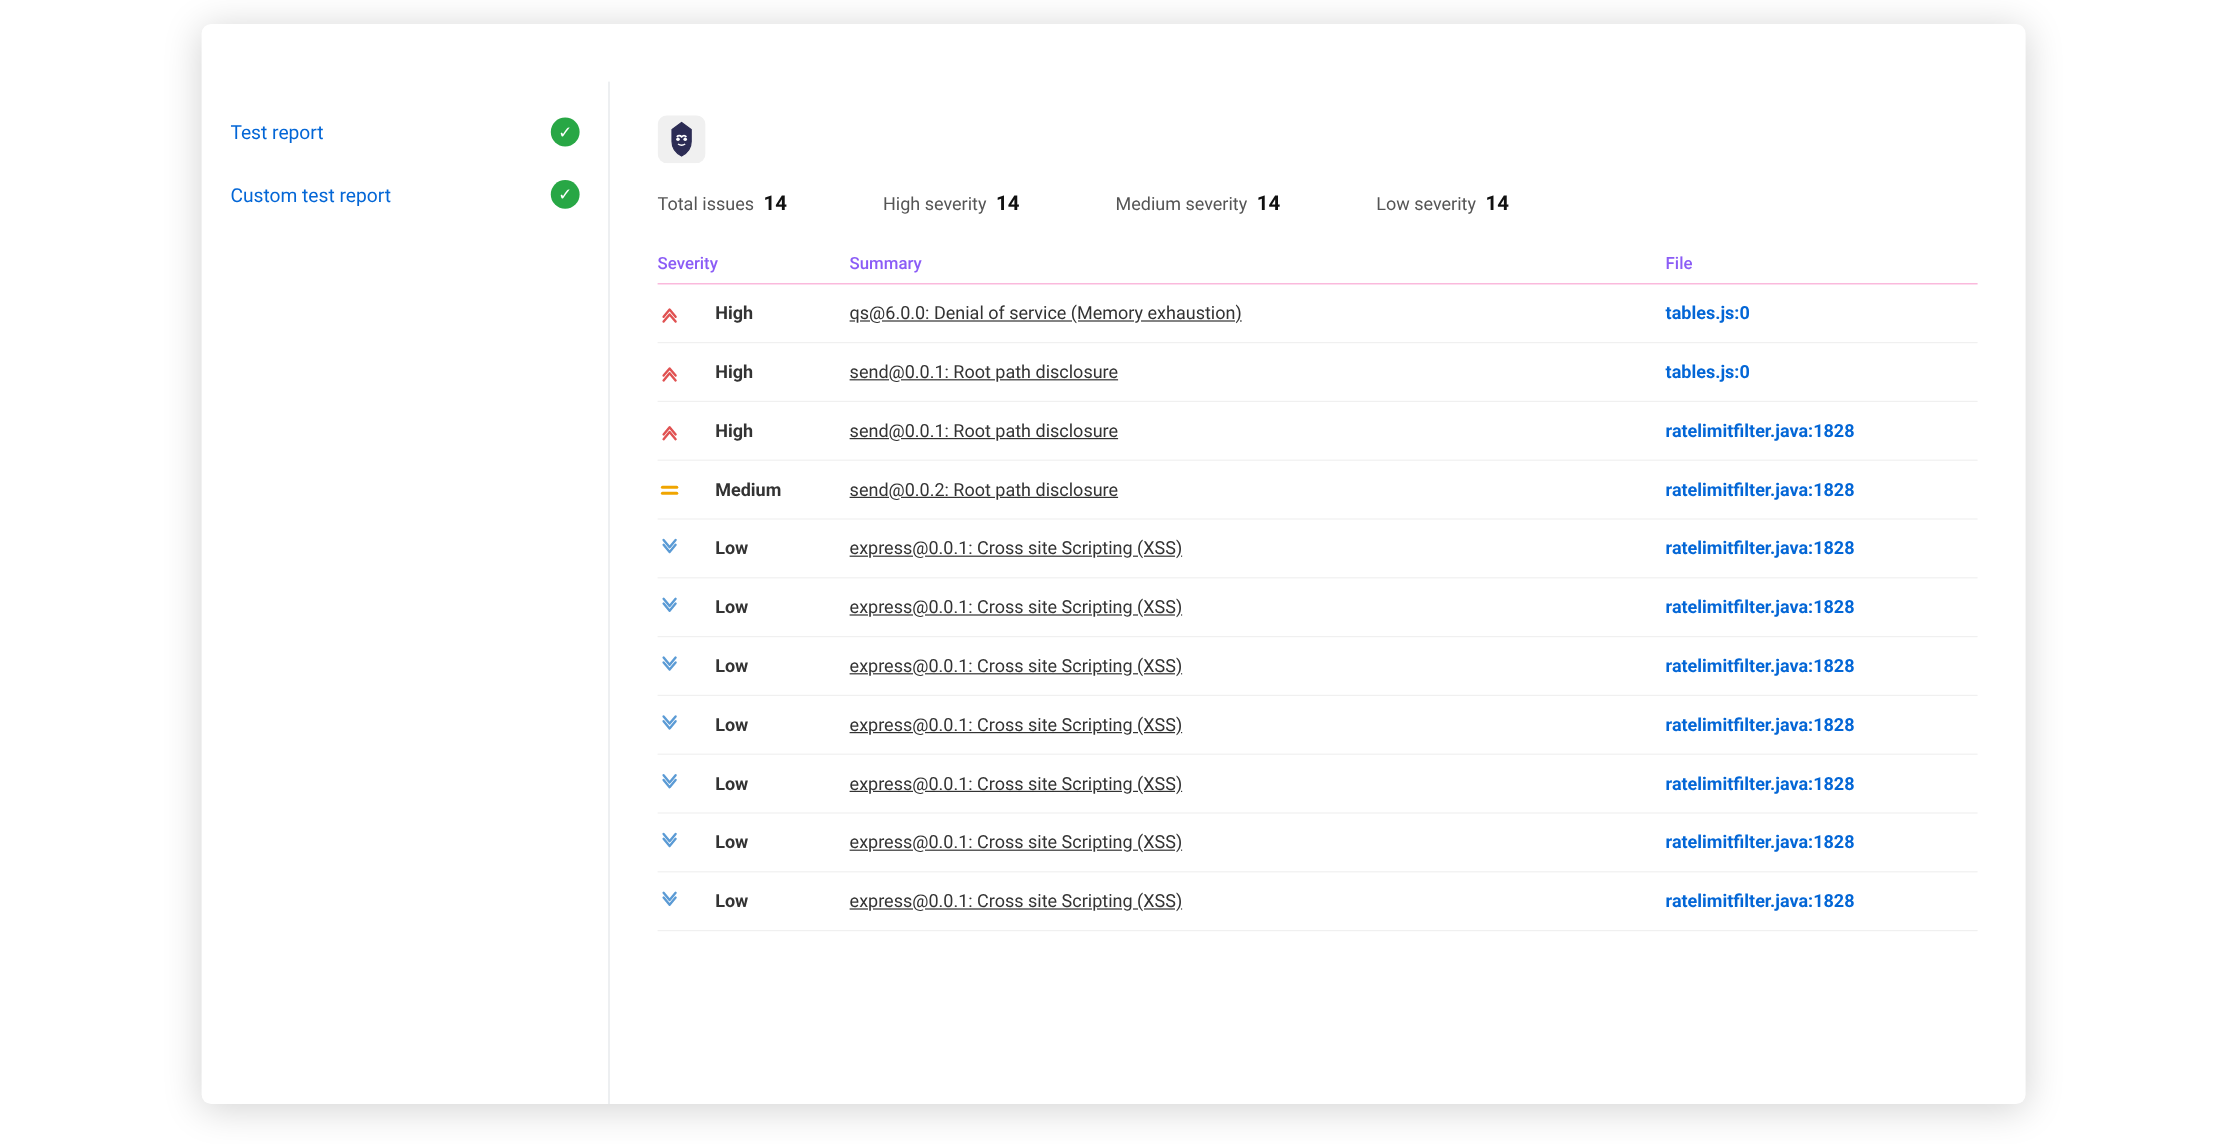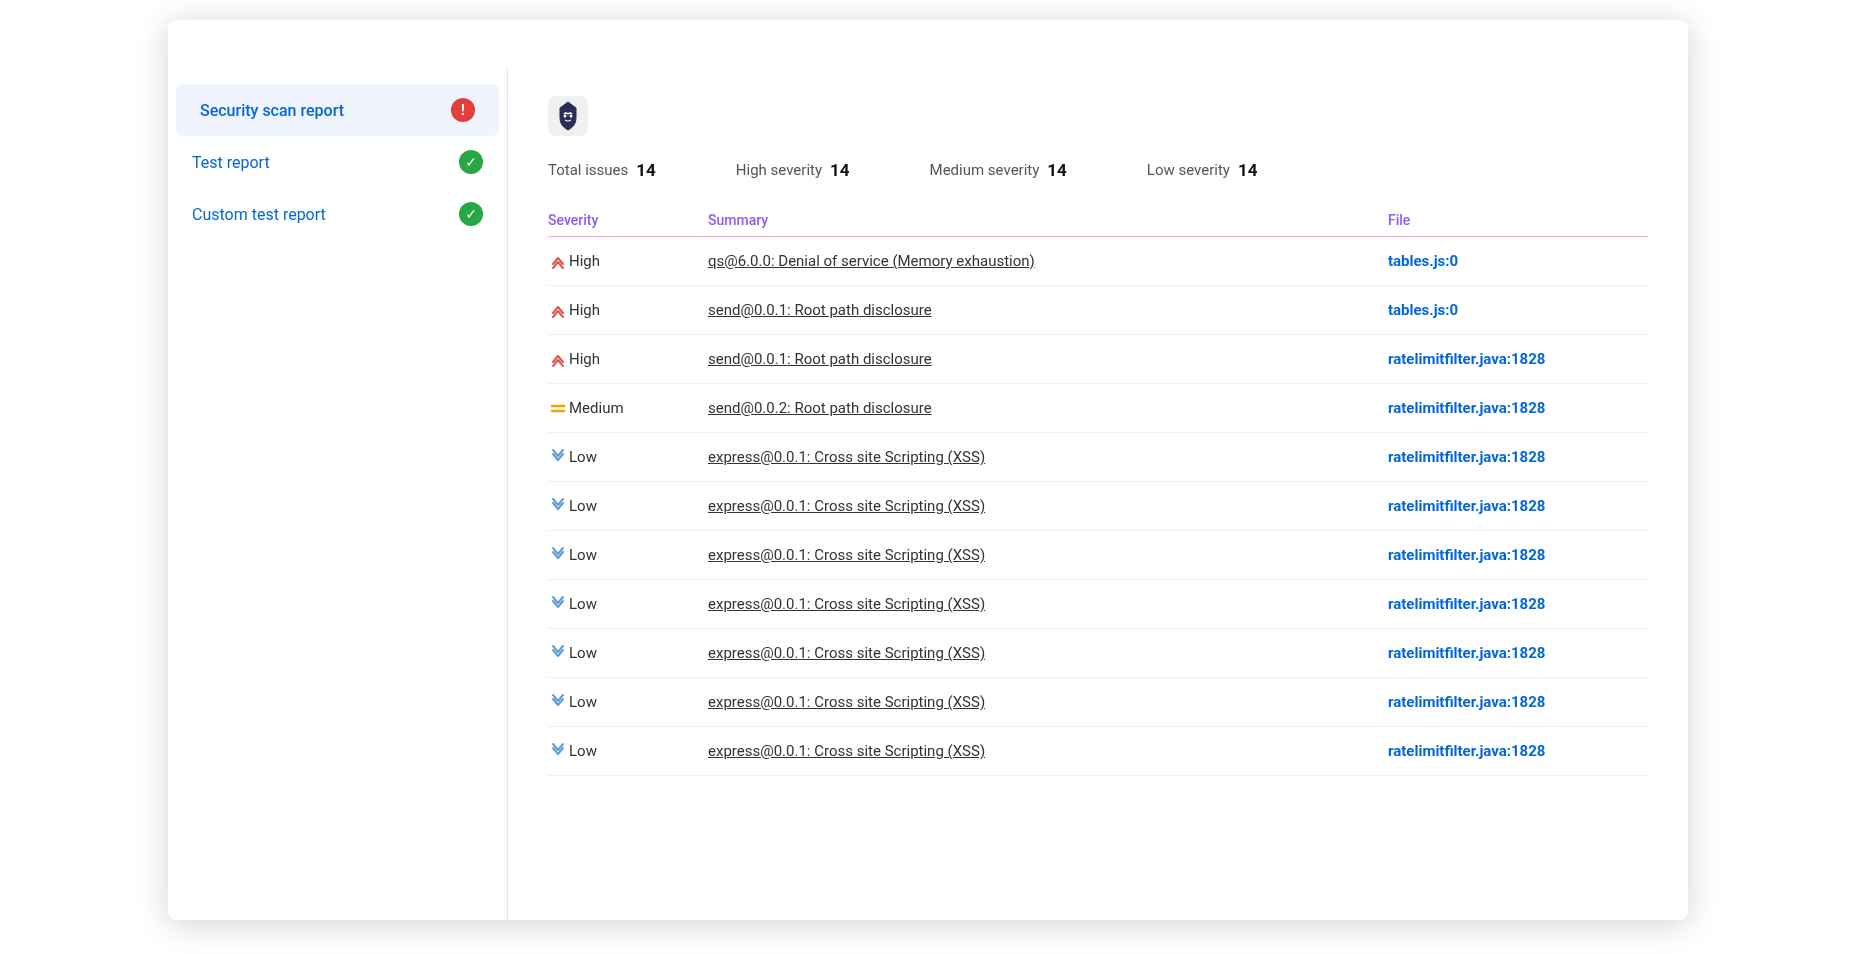--- a/index.html
+++ b/index.html
@@ -161,23 +161,24 @@
       display: grid;
       grid-template-columns: 160px 1fr 260px;
       padding: 14px 0;
       border-bottom: 1px solid #f0f0f0;
       font-size: 15px;
       align-items: center;
     }
     .severity-cell {
       display: flex;
       align-items: center;
-      gap: 1px;
+      gap: 28px;
       color: #333;
       font-size: 15px;
+      font-weight: bold;
     }
     .summary-cell {
       color: #333;
       font-size: 15px;
       text-decoration: underline;
     }
     .file-cell {
       color: #0366d6;
       font-size: 15px;
       cursor: pointer;
@@ -188,26 +189,20 @@
 <body>
 
 <div class="modal">
   <div class="modal-header">
     <span class="modal-title"></span>
     <button class="close-btn"></button>
   </div>
   <div class="modal-body">
     <div class="sidebar">
 
-    <div class="sidebar-item active">
-          <span class="sidebar-item-label">Security scan report</span>
-          <div class="sidebar-status">
-            <div class="status-error">!</div>
-          </div>
-        </div>
         <div class="sidebar-item">
           <span class="sidebar-item-label">Test report</span>
           <div class="sidebar-status">
             <div class="status-success">✓</div>
           </div>
         </div>
         <div class="sidebar-item">
           <span class="sidebar-item-label">Custom test report</span>
           <div class="sidebar-status">
             <div class="status-success">✓</div>

